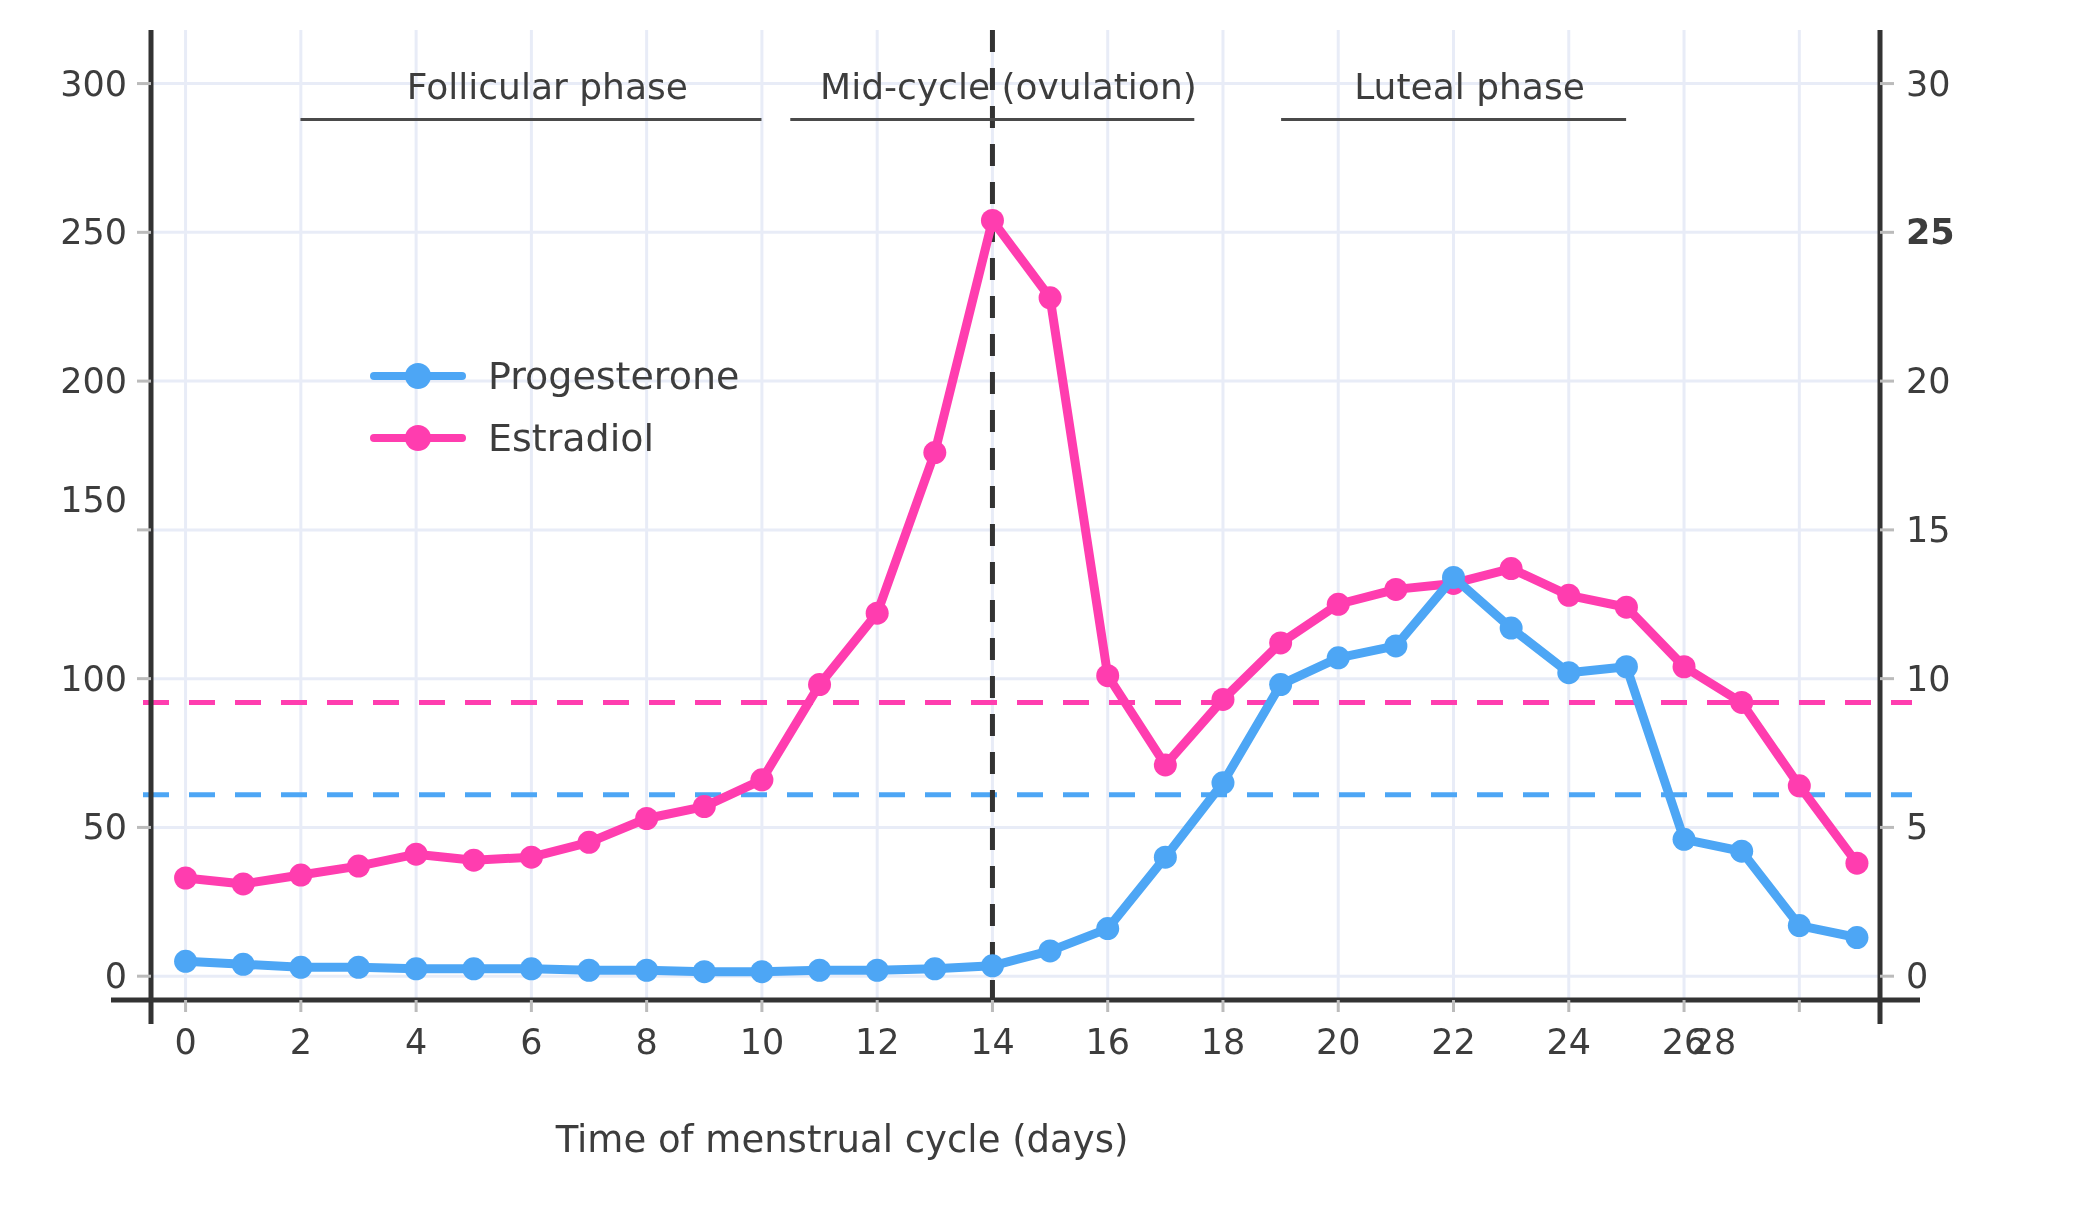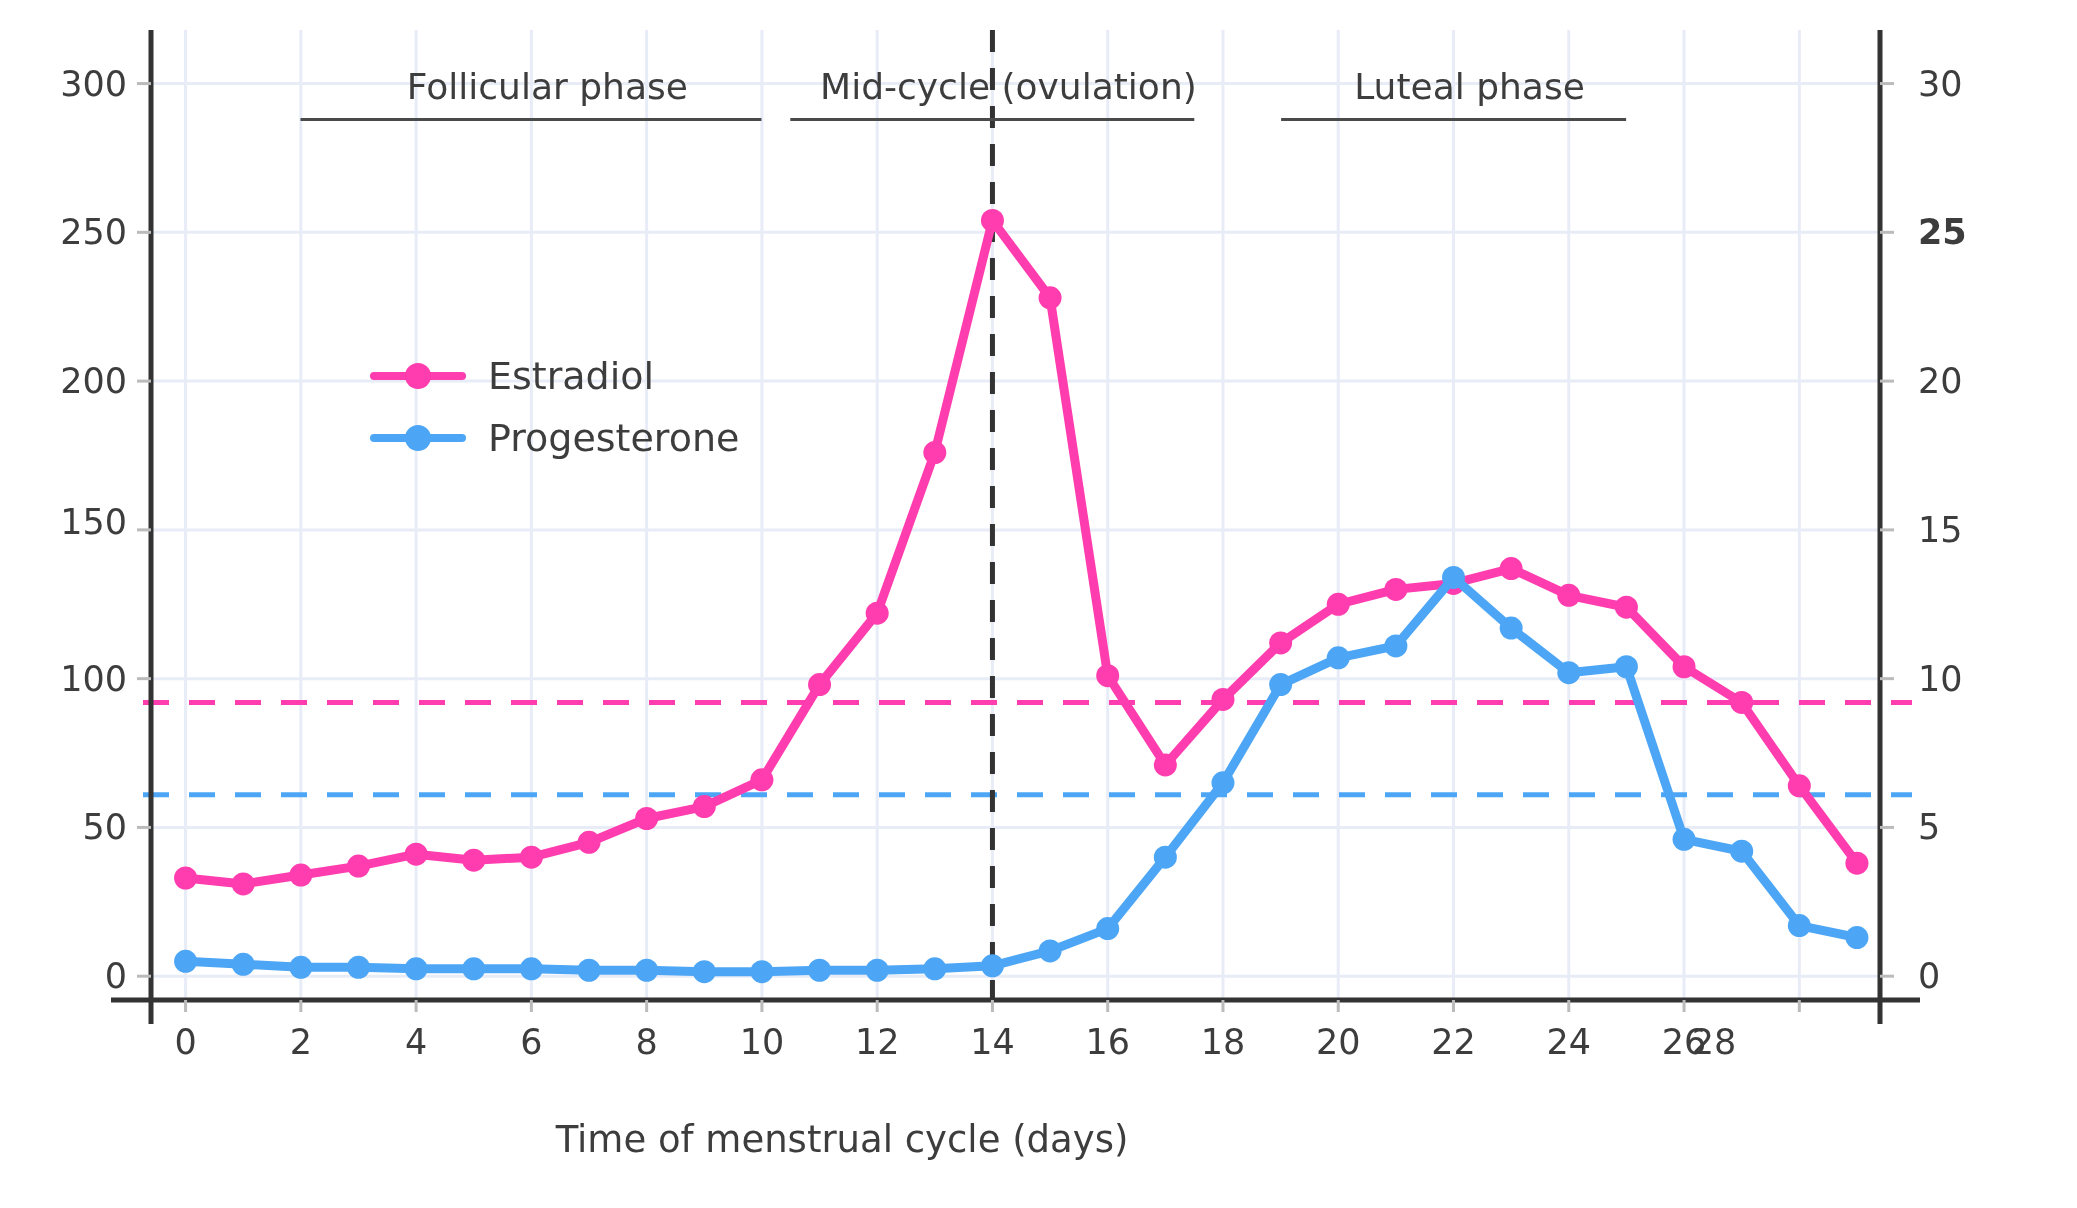--- a/index.html
+++ b/index.html
@@ -38,21 +38,21 @@
   }
 
   
   .tick-label {
     position: absolute;
     font-size: 35px;
     color: #3d3d3d;
     white-space: nowrap;
   }
   .tick-y-left  { text-align: left; transform: translate(-100%, -50%); }
-  .tick-y-right { text-align: left;  transform: translate(0, -50%); margin-left: 12px; }
+  .tick-y-right { text-align: left;  transform: translate(0, -50%); }
   .tick-x       { text-align: center; transform: translate(-50%, 0); }
 
   
   #plot {
     position: absolute;
     left: 0;
     top: 0;
   }
 
   
@@ -265,21 +265,21 @@
       <div class="tick-label tick-x" style="left: 1107.71px; top: 1022px;">16</div>
       <div class="tick-label tick-x" style="left: 1222.98px; top: 1022px;">18</div>
       <div class="tick-label tick-x" style="left: 1338.25px; top: 1022px;">20</div>
       <div class="tick-label tick-x" style="left: 1453.51px; top: 1022px;">22</div>
       <div class="tick-label tick-x" style="left: 1568.78px; top: 1022px;">24</div>
       <div class="tick-label tick-x" style="left: 1684.05px; top: 1022px;">26</div>
       <div class="tick-label tick-x" style="left: 1714px; top: 1022px;">28</div>
       <div class="tick-label tick-y-left" style="left: 127px; top: 976.196px;">0</div>
       <div class="tick-label tick-y-left" style="left: 127px; top: 827.423px;">50</div>
       <div class="tick-label tick-y-left" style="left: 127px; top: 678.65px;">100</div>
-      <div class="tick-label tick-y-left" style="left: 127px; top: 522px;">150</div>
+      <div class="tick-label tick-y-left" style="left: 127px; top: 500px;">150</div>
       <div class="tick-label tick-y-left" style="left: 127px; top: 381.104px;">200</div>
       <div class="tick-label tick-y-left" style="left: 127px; top: 232.331px;">250</div>
       <div class="tick-label tick-y-left" style="left: 127px; top: 83.5583px;">300</div>
       <div class="tick-label tick-y-right" style="left: 1906px; top: 976.196px;">0</div>
       <div class="tick-label tick-y-right" style="left: 1906px; top: 827.423px;">5</div>
       <div class="tick-label tick-y-right" style="left: 1906px; top: 678.65px;">10</div>
       <div class="tick-label tick-y-right" style="left: 1906px; top: 529.877px;">15</div>
       <div class="tick-label tick-y-right" style="left: 1906px; top: 381.104px;">20</div>
       <div class="tick-label tick-y-right" style="left: 1906px; top: 232.331px; font-weight: bold;">25</div>
       <div class="tick-label tick-y-right" style="left: 1906px; top: 83.5583px;">30</div>
@@ -287,27 +287,27 @@
       <div class="phase-rule" style="left: 531.38px; top: 118px; width: 461.067px;"></div>
       <div class="phase-ann" style="left: 992.447px; top: 66px;">Mid-cycle (ovulation)</div>
       <div class="phase-rule" style="left: 992.447px; top: 118px; width: 403.433px;"></div>
       <div class="phase-ann" style="left: 1453.51px; top: 66px;">Luteal phase</div>
       <div class="phase-rule" style="left: 1453.51px; top: 118px; width: 345.8px;"></div>
     </div>
 
   <div id="legend">
     <div class="legend-row">
       <span class="legend-swatch">
+        <span class="lbar" id="lbar1" style="background: rgb(77, 166, 245);"></span>
+          <span class="ldot" id="ldot1" style="background: rgb(77, 166, 245);"></span>
+      </span>
+      <span class="legend-text">Progesterone</span>
+    </div>
+    <div class="legend-row">
+      <span class="legend-swatch">
         <span class="lbar" id="lbar0" style="background: rgb(255, 61, 175);"></span>
           <span class="ldot" id="ldot0" style="background: rgb(255, 61, 175);"></span>
       </span>
       <span class="legend-text">Estradiol</span>
     </div>
-    <div class="legend-row">
-      <span class="legend-swatch">
-        <span class="lbar" id="lbar1" style="background: rgb(77, 166, 245);"></span>
-          <span class="ldot" id="ldot1" style="background: rgb(77, 166, 245);"></span>
-      </span>
-      <span class="legend-text">Progesterone</span>
-    </div>
   </div>
 
 </div>
 
 </body></html>

